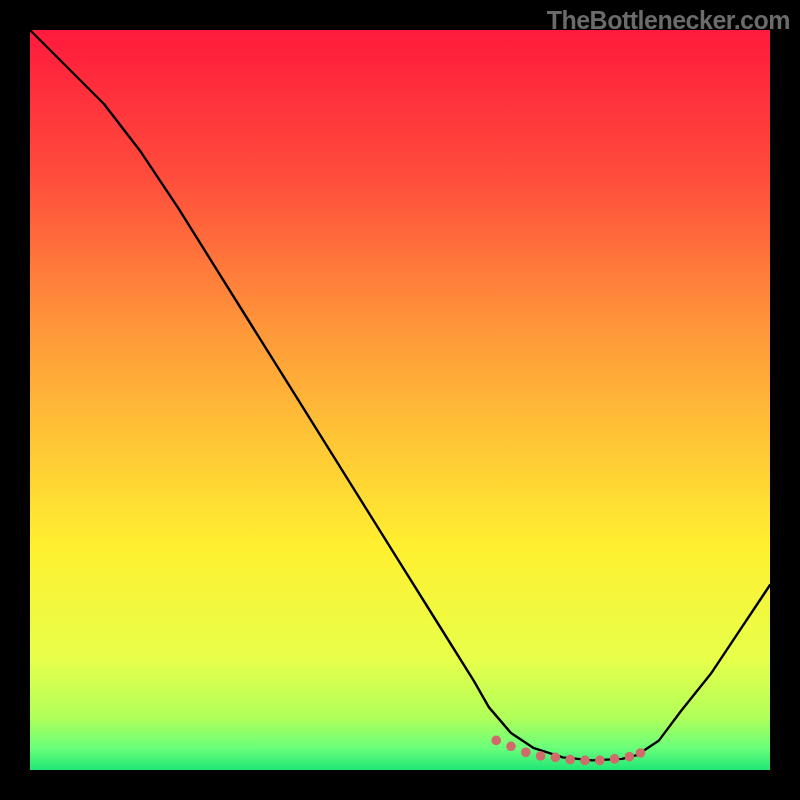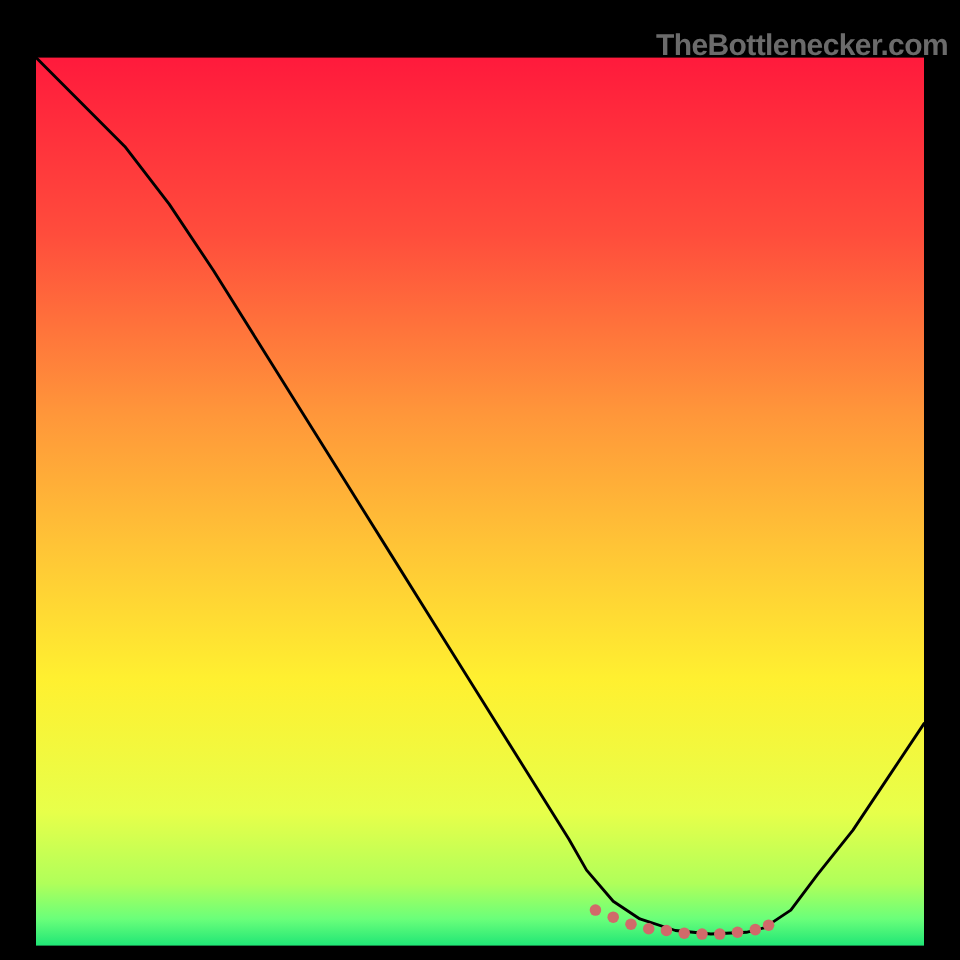--- a/index.html
+++ b/index.html
@@ -2,21 +2,20 @@
 <html><head>
 <meta charset="utf-8">
 <style>
   * { margin: 0; padding: 0; box-sizing: border-box; }
   html, body { width: 800px; height: 800px; overflow: hidden; background: #000; }
   .chart-container {
     position: relative;
     width: 800px;
     height: 696px;
     background: #000;
-    margin-top: 18px;
   }
   .plot-area {
     position: absolute;
     left: 30px;
     top: 30px;
     width: 740px;
     height: 740px;
     overflow: visible;
   }
   .watermark {

